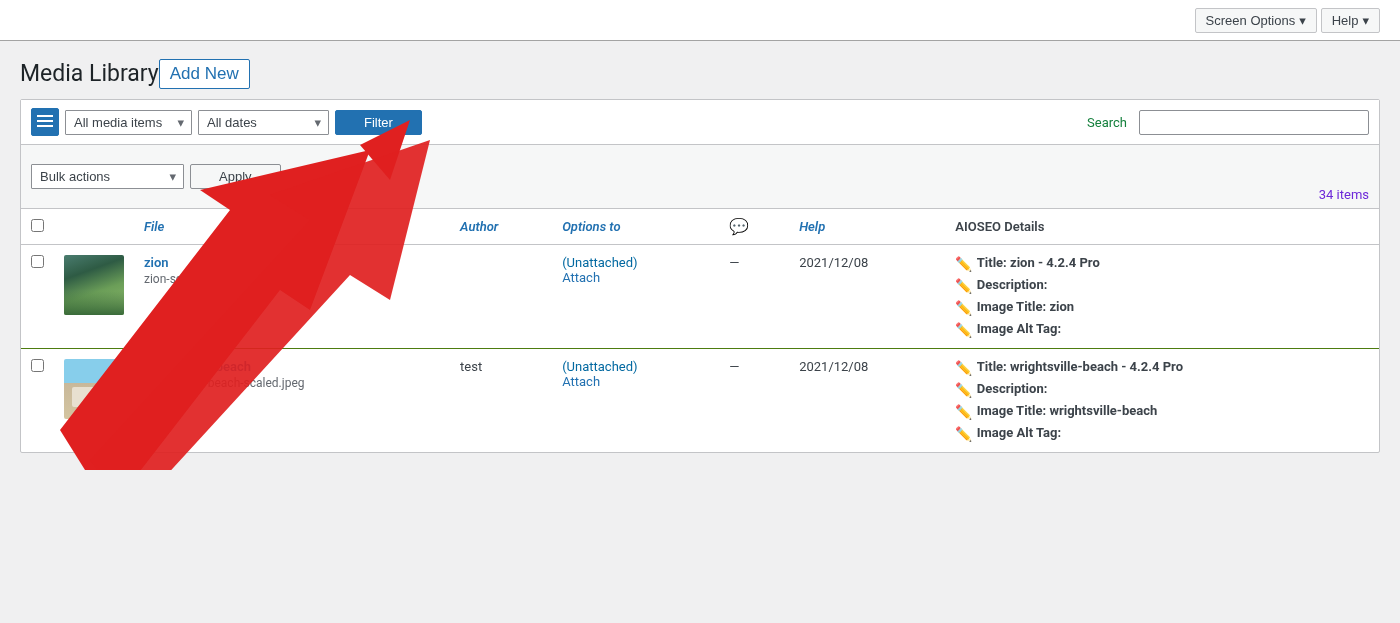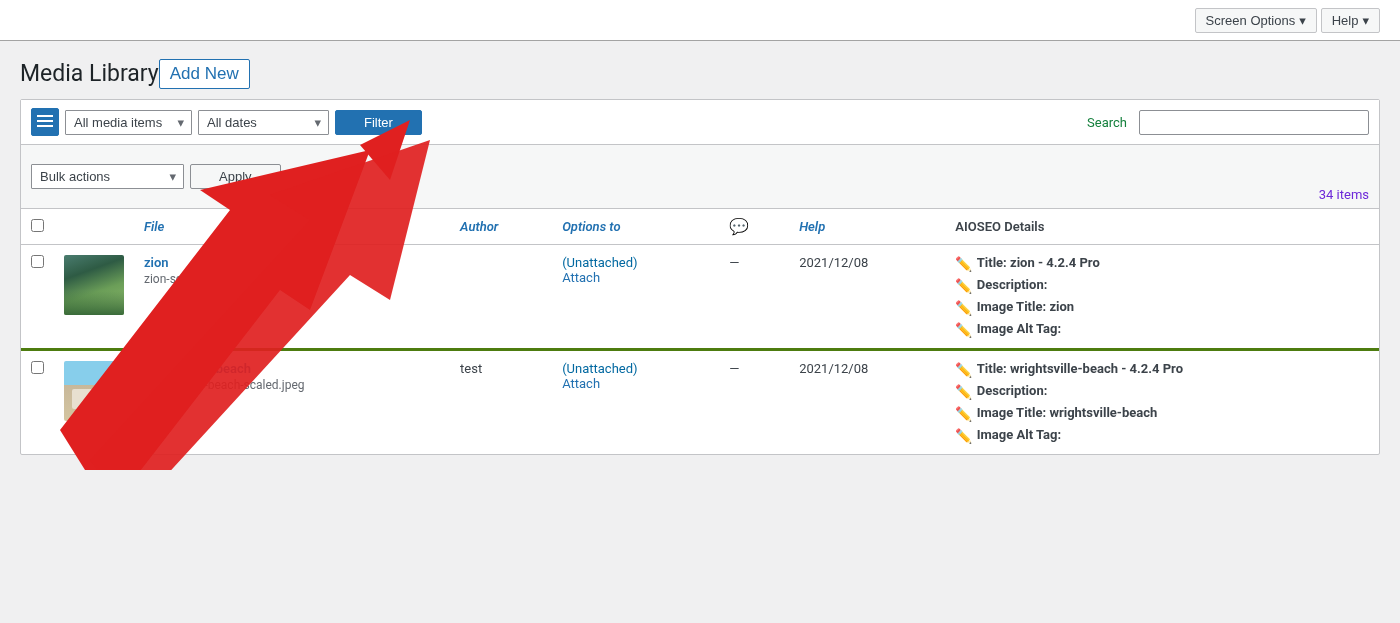--- a/index.html
+++ b/index.html
@@ -149,21 +149,21 @@
       color: #3c434a;
       border-bottom: 1px solid #c3c4c7;
       background: #fff;
     }
     thead th.sortable a, thead th.sorted a {
       color: #2271b1;
       text-decoration: none;
       font-style: italic;
     }
     thead th input[type="checkbox"] { cursor: pointer; }
-    tbody tr { border-bottom: 3px solid #4d7c0f; }
+    tbody tr { border-bottom: 1px solid #4d7c0f; }
     tbody tr:last-child { border-bottom: none; }
     tbody td {
       padding: 10px 10px;
       vertical-align: top;
       font-size: 13px;
     }
     td.thumb-col { width: 80px; padding-right: 0; }
 
     .thumb-mountain {
       width: 60px;

